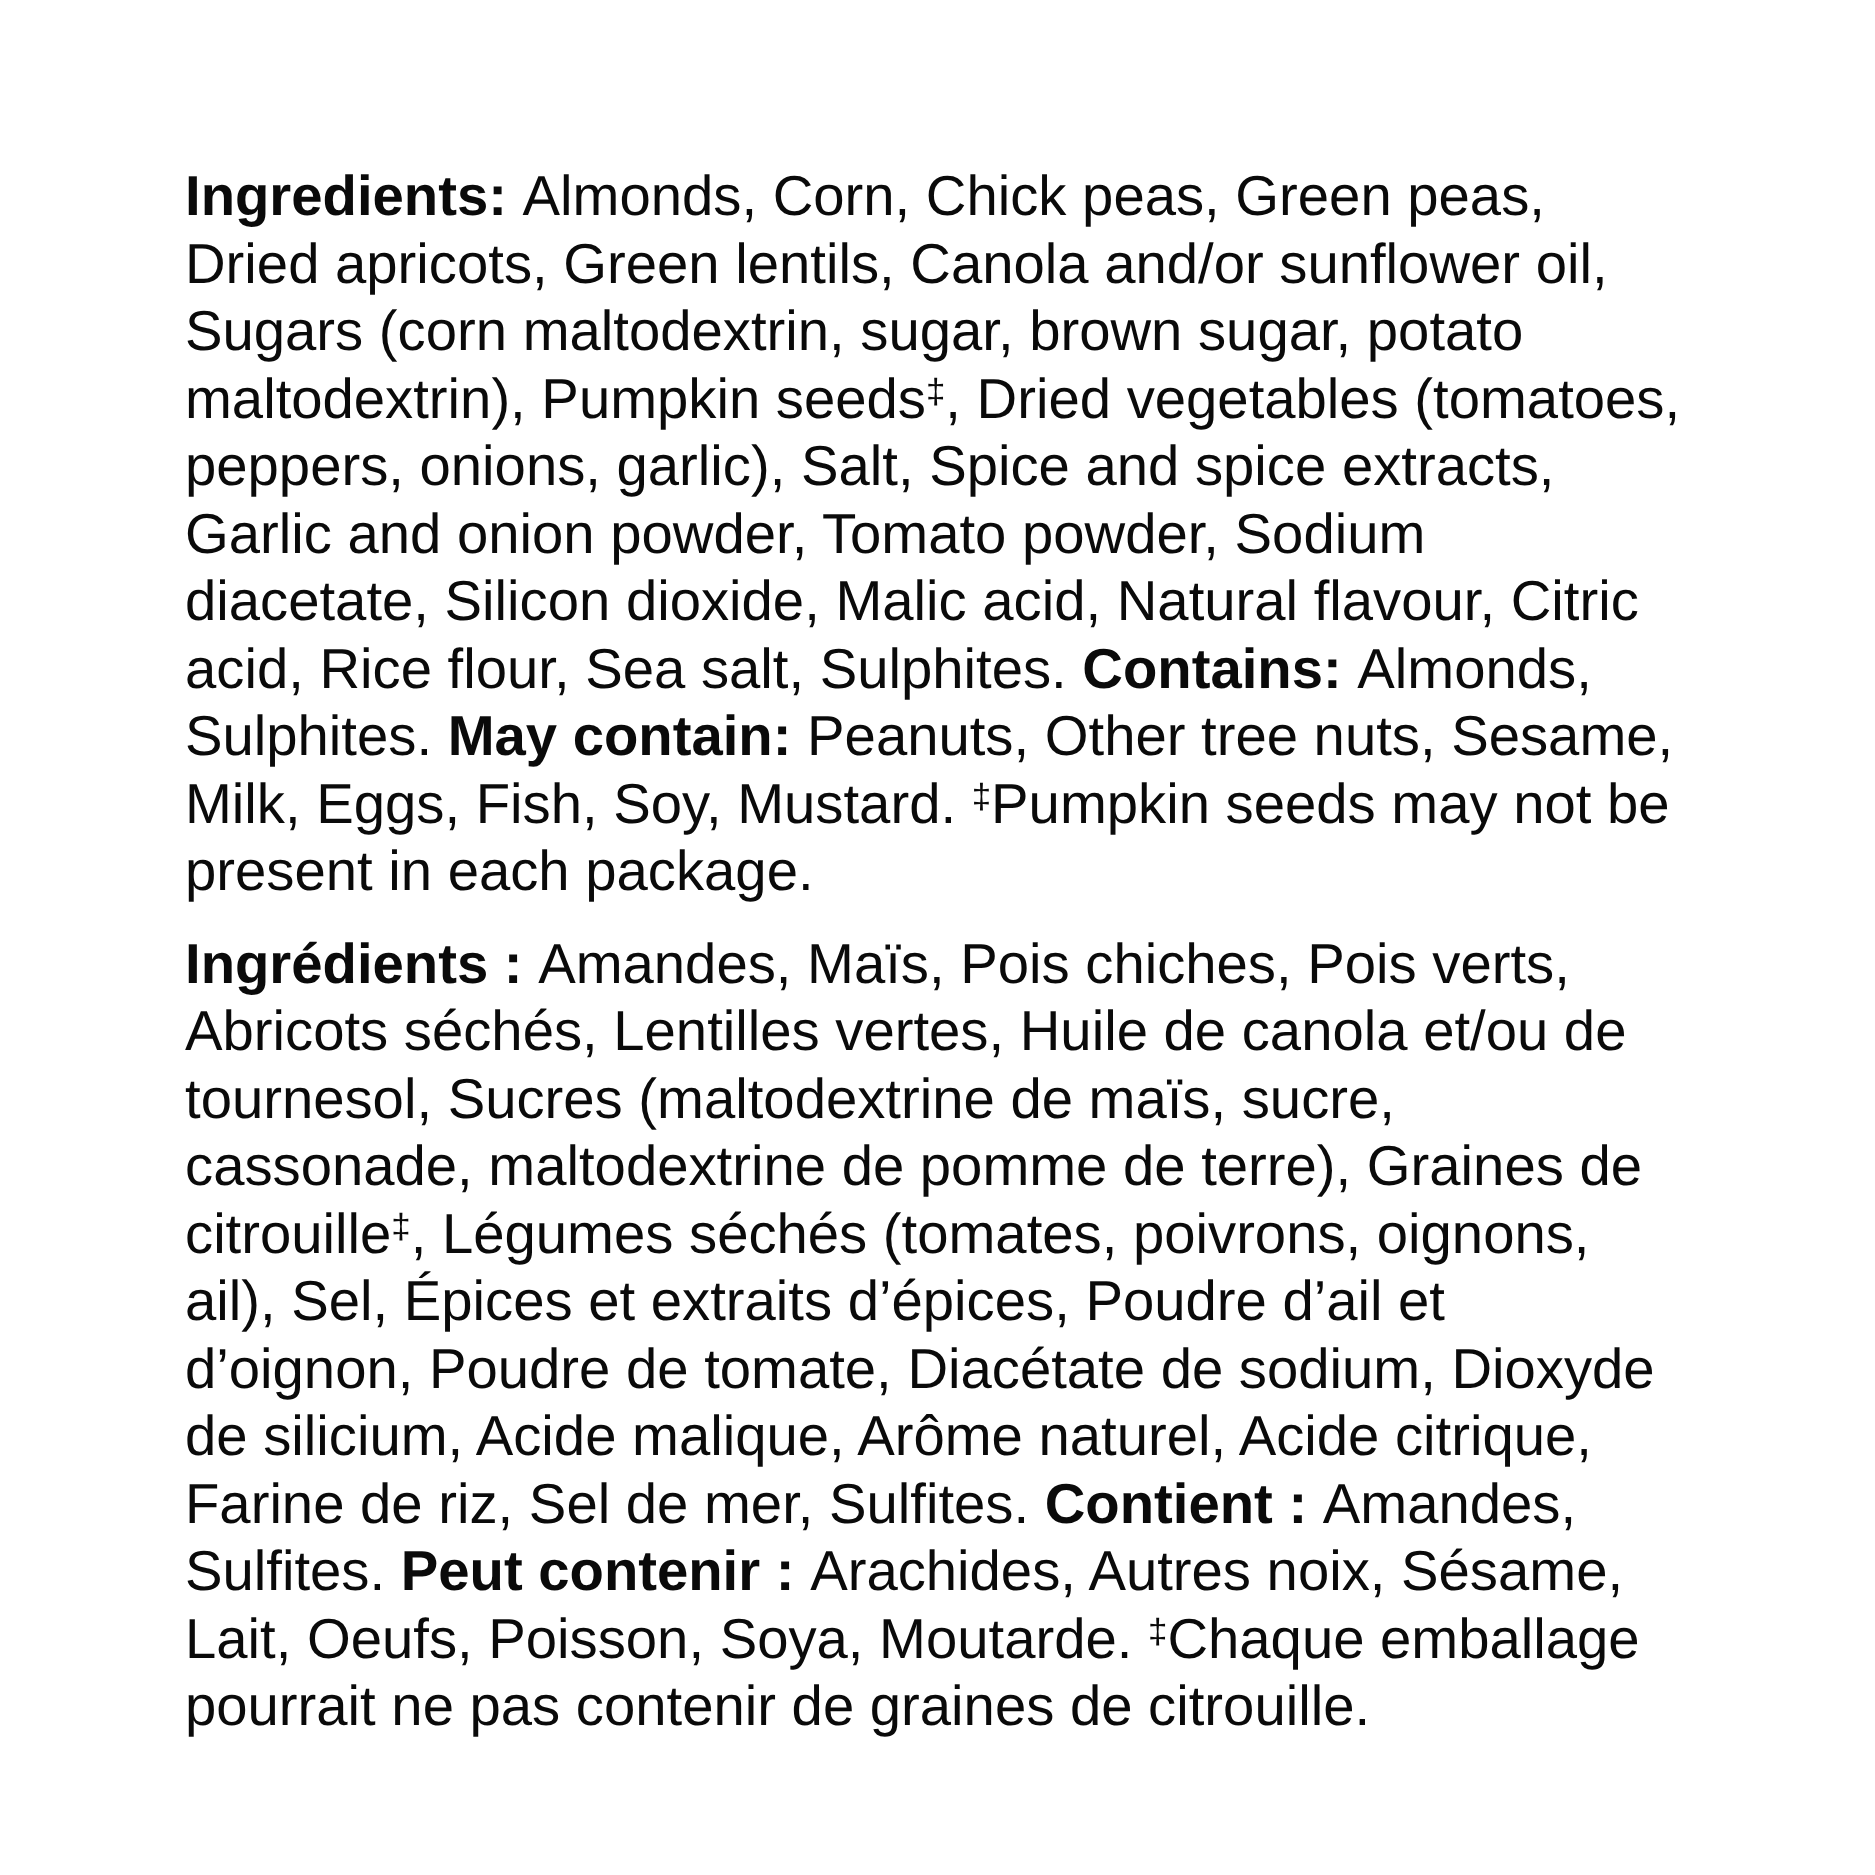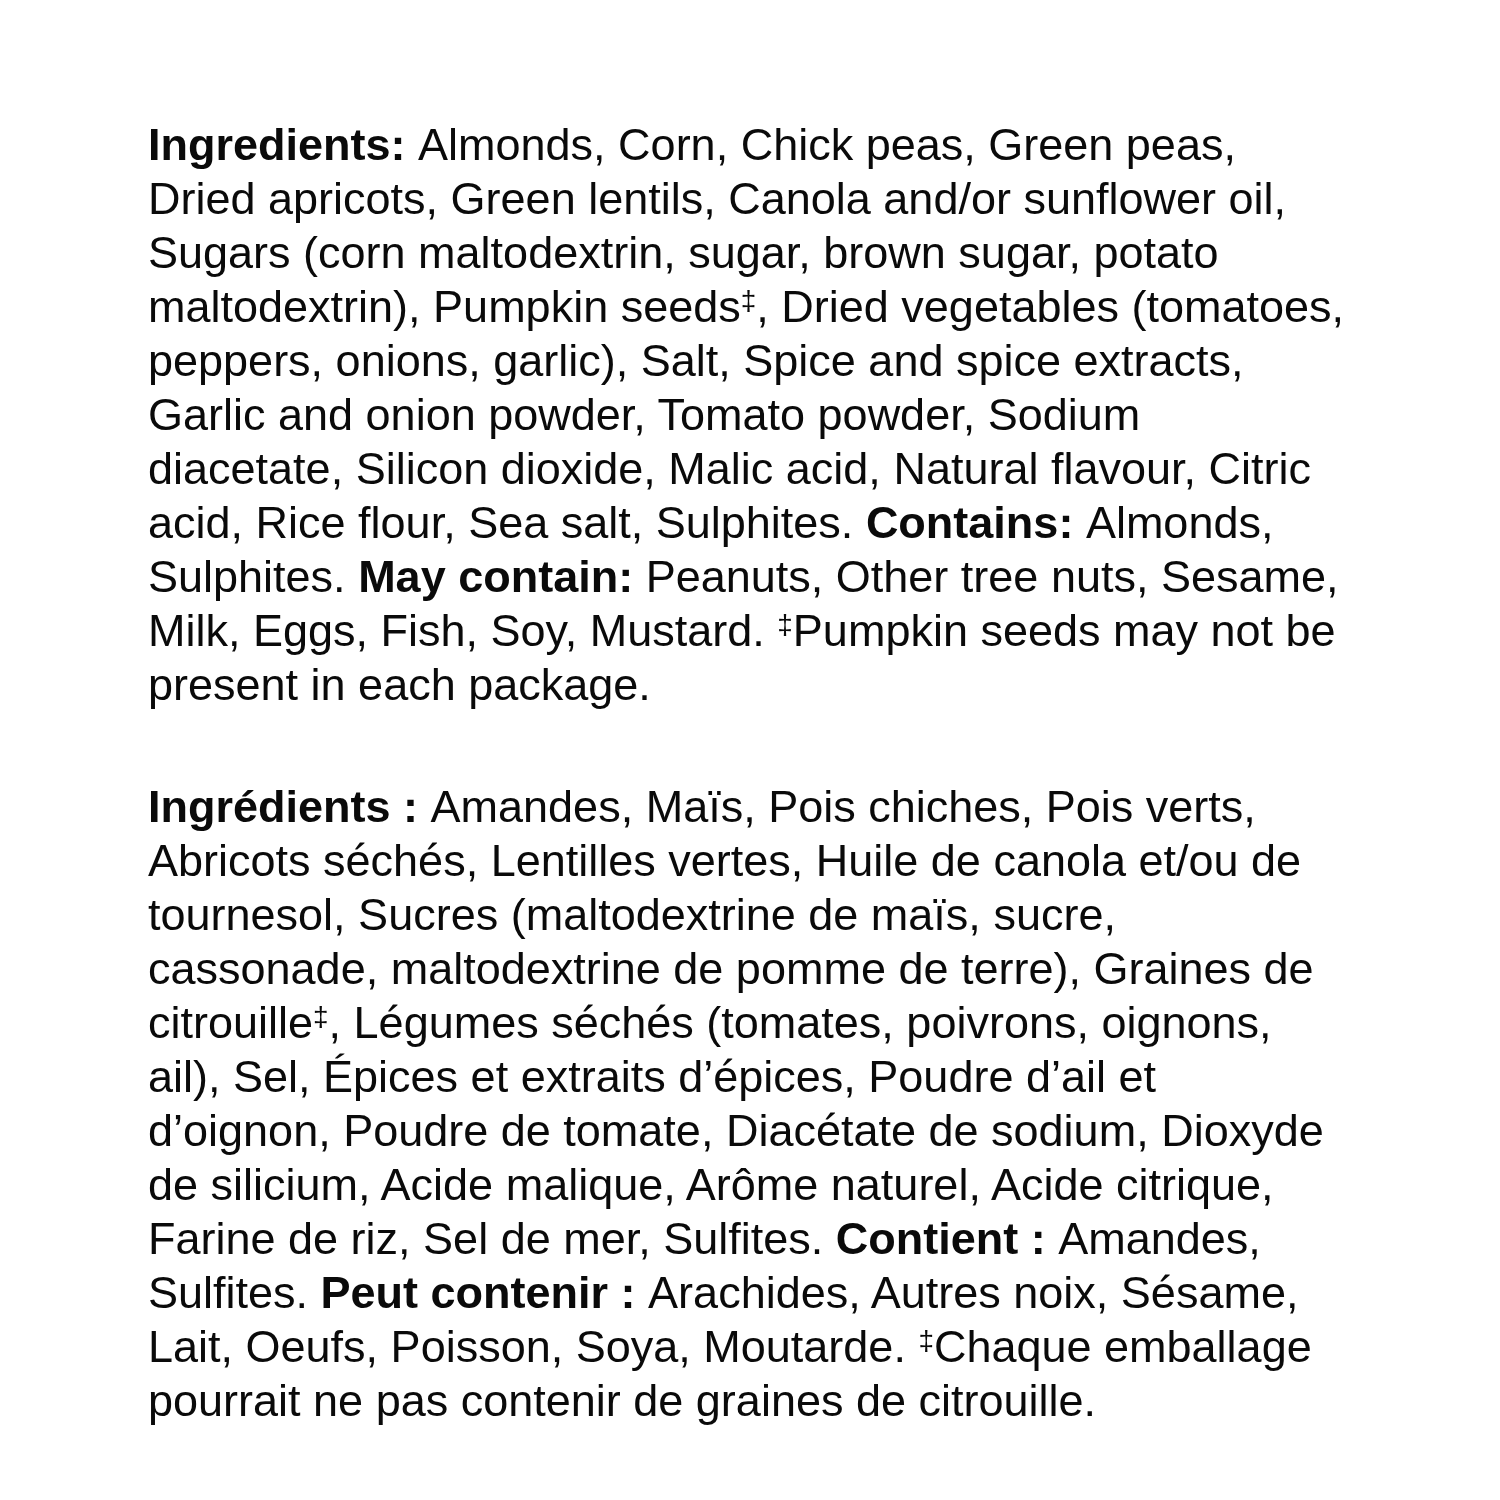--- a/index.html
+++ b/index.html
@@ -6,34 +6,34 @@
     margin: 0;
     padding: 0;
     width: 1500px;
     height: 1500px;
     background: #ffffff;
     overflow: hidden;
   }
   .label-wrap {
     position: absolute;
     left: 148px;
-    top: 118px;
+    top: 130px;
     width: 1198px;
     font-family: "Liberation Sans", "DejaVu Sans", sans-serif;
     font-size: 45px;
     line-height: 54px;
     color: #0a0a0a;
     text-align: left;
     letter-spacing: 0;
   }
   .para {
     margin: 0;
   }
   .para + .para {
-    margin-top: 68px;
+    margin-top: 20px;
   }
   .b {
     font-weight: 700;
   }
   .sup {
     font-size: 0.62em;
     position: relative;
     top: -0.42em;
     line-height: 0;
   }

